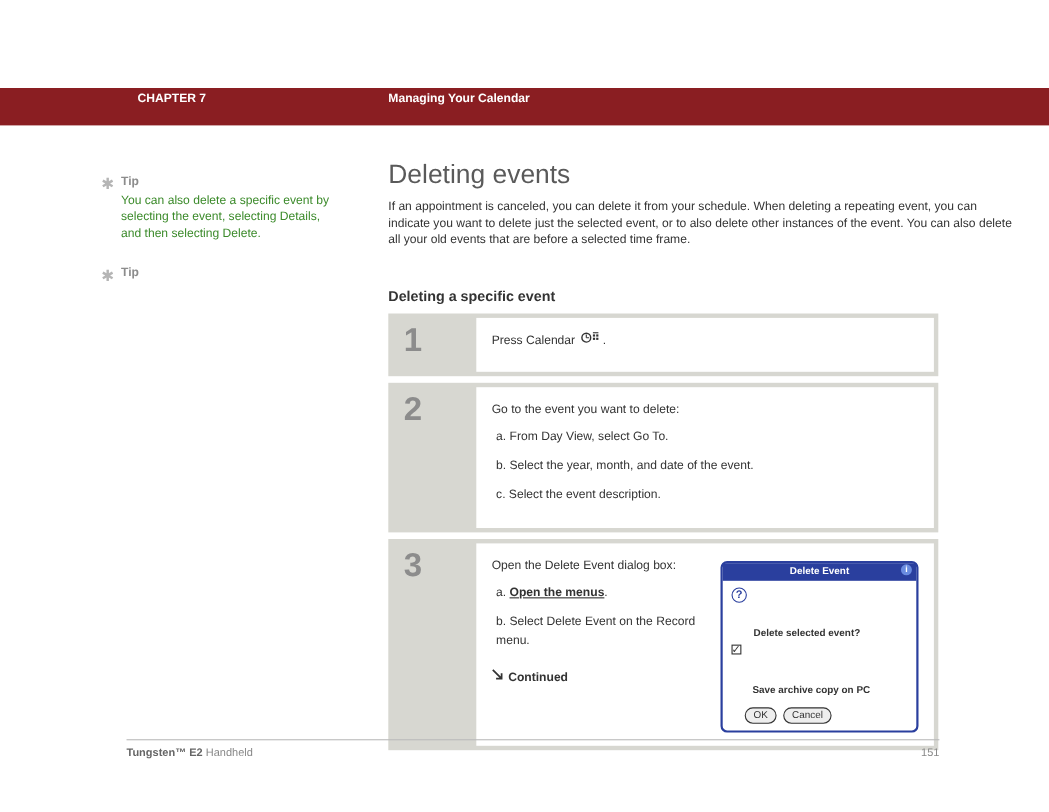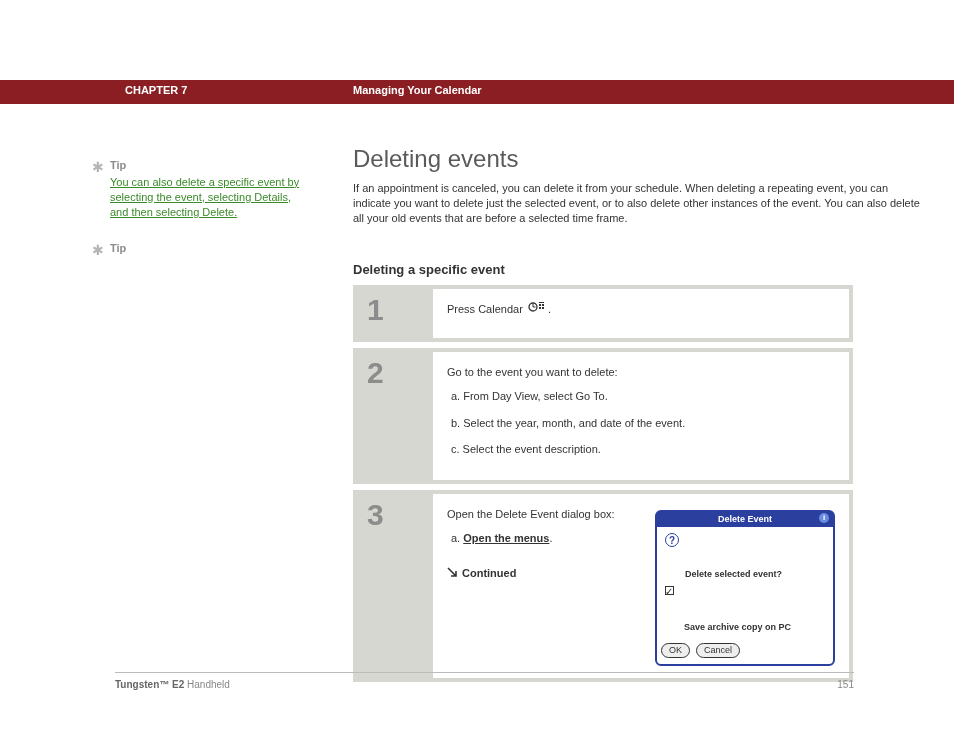--- a/index.html
+++ b/index.html
@@ -10,21 +10,21 @@
     color: #333;
     background: #fff;
     width: 954px;
     height: 738px;
     position: relative;
   }
   .header-bar {
     position: absolute;
     top: 80px;
     left: 0;
-    height: 24px;
+    height: 34px;
     background: #8a1e22;
     width: 100%;
     color: #fff;
     font-weight: bold;
     font-size: 11px;
   }
   .header-inner {
     padding-left: 125px;
     line-height: 20px;
   }
@@ -45,21 +45,21 @@
     color: #b5b5b5;
     font-size: 14px;
     position: absolute;
     margin-left: -18px;
   }
   .tip-label {
     color: #8c8c8c;
     font-weight: bold;
     margin-bottom: 2px;
   }
-  .tip-body { color: #3b8a2a; text-decoration: underline; }
+  .tip-body { color: #3b8a2a; }
   .tip-link { color: #3b8a2a; font-weight: bold; text-decoration: underline; }
   .main {
     position: absolute;
     left: 353px;
     top: 145px;
     width: 576px;
   }
   .h1 {
     font-size: 24px;
     color: #5a5a5a;
@@ -161,21 +161,21 @@
     width: 14px; height: 14px; border-radius:50%;
     border: 1px solid #2a3f9e;
     color: #2a3f9e;
     font-weight: bold; text-align:center;
     font-size: 10px; line-height:13px;
     flex: 0 0 14px;
   }
   .dlg-text { font-weight: bold; line-height:1.2;margin-top:36px; }
   .chk { width:9px; height:9px; border:1px solid #333; display:inline-block; position:relative; margin-right:4px; flex: 0 0 9px; }
   .chk::after { content:"✓"; position:absolute; left:-1px; top:-3px; font-size:10px; }
-  .dlg-buttons { padding: 0 8px 6px 4px; display:flex; gap:6px; }
+  .dlg-buttons { padding: 0 8px 6px 20px; display:flex; gap:6px; }
   .dlg-btn {
     border: 1px solid #333;
     border-radius: 8px;
     padding: 0 7px;
     font-size: 9px;
     background: #eee;
     line-height: 13px;
   }
 </style>
 </head>
@@ -240,20 +240,21 @@
 
     <div class="step">
       <div class="step-num">3</div>
       <div class="step-body">
         <div class="step3-body">
           <div class="step3-left">
             <p>Open the Delete Event dialog box:</p>
             <p class="sub">
               <span>a.  </span><a class="link-bold">Open the menus</a><span>.</span>
             </p>
+            <p class="sub">b.  Select Delete Event on the Record menu.</p>
             <div class="continued">
               <span class="continued-icon">
                 <svg width="11" height="11" viewBox="0 0 11 11">
                     <path d="M1 1 L9 9 M9 4 L9 9 L4 9" stroke="#333" stroke-width="1.6" fill="none"></path>
                   </svg>
               </span><span>Continued</span>
             </div>
           </div>
           <div>
             <div class="dialog">

